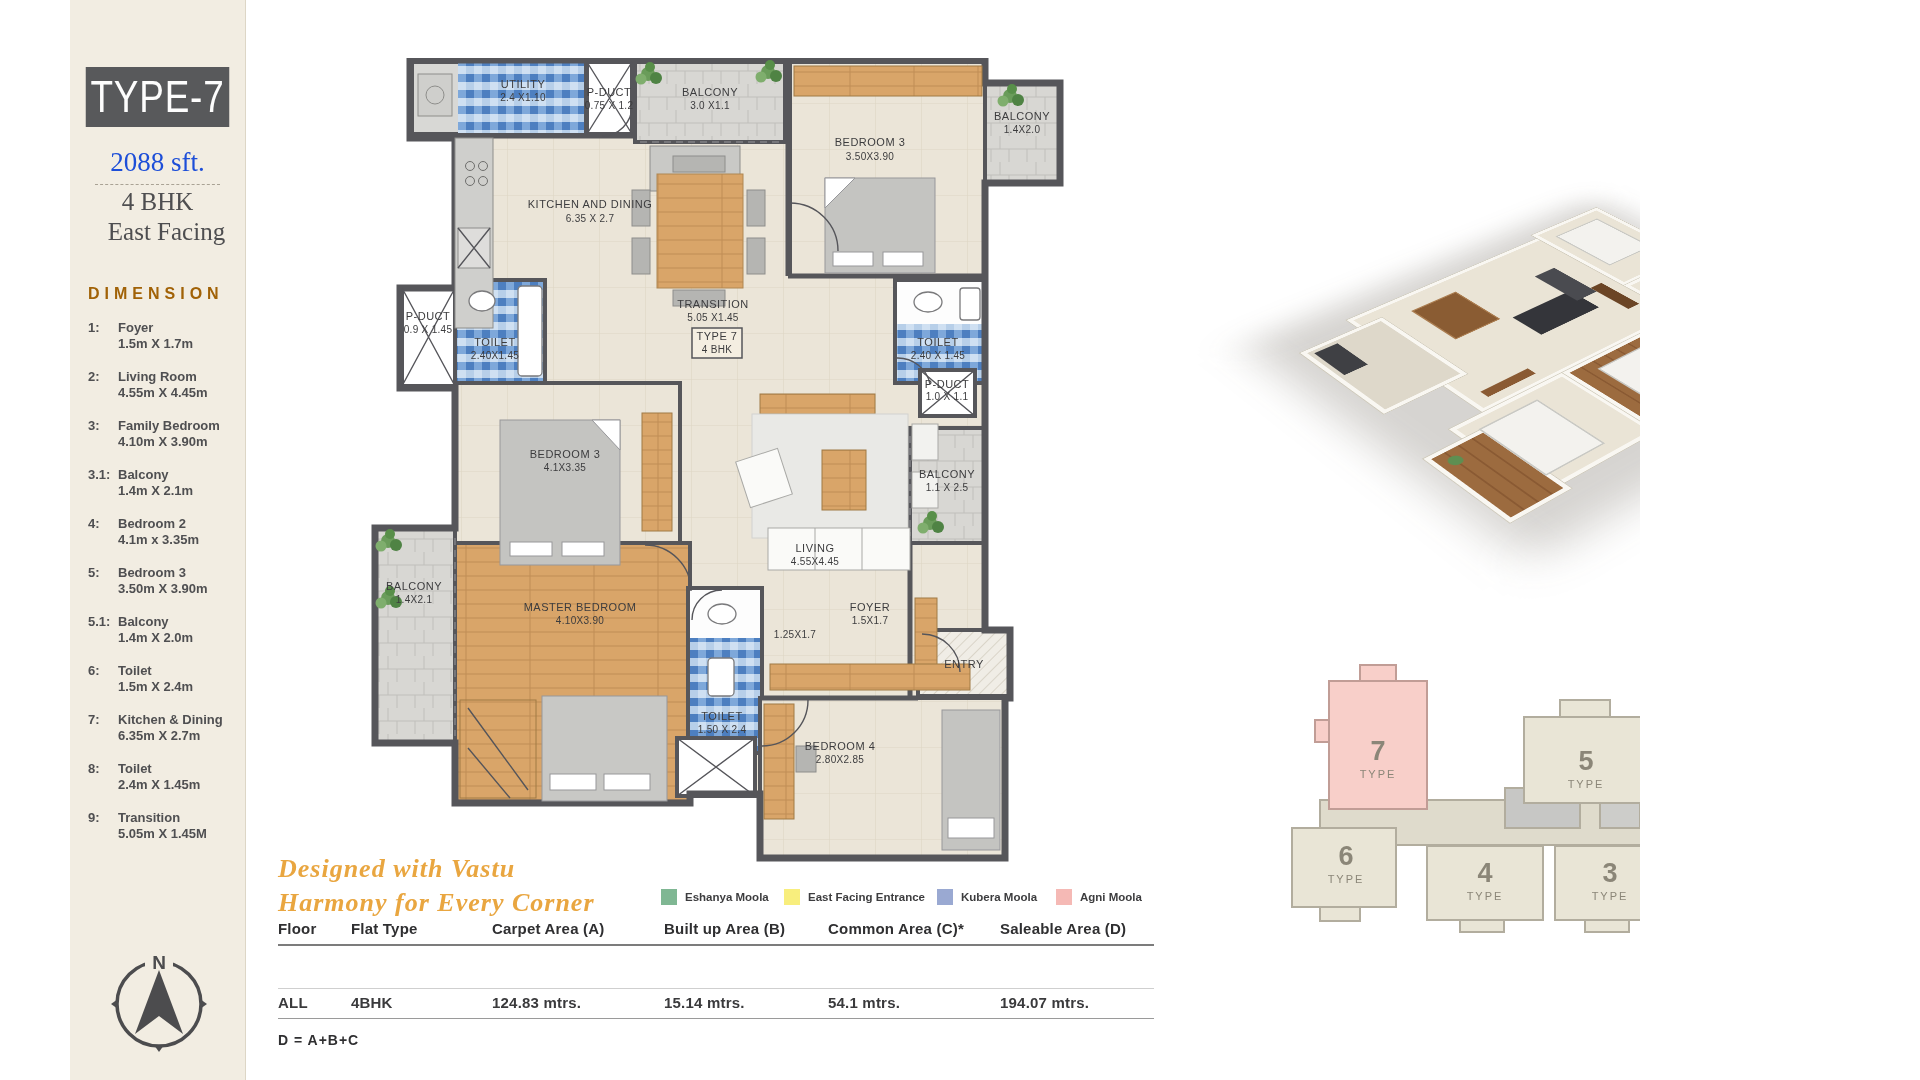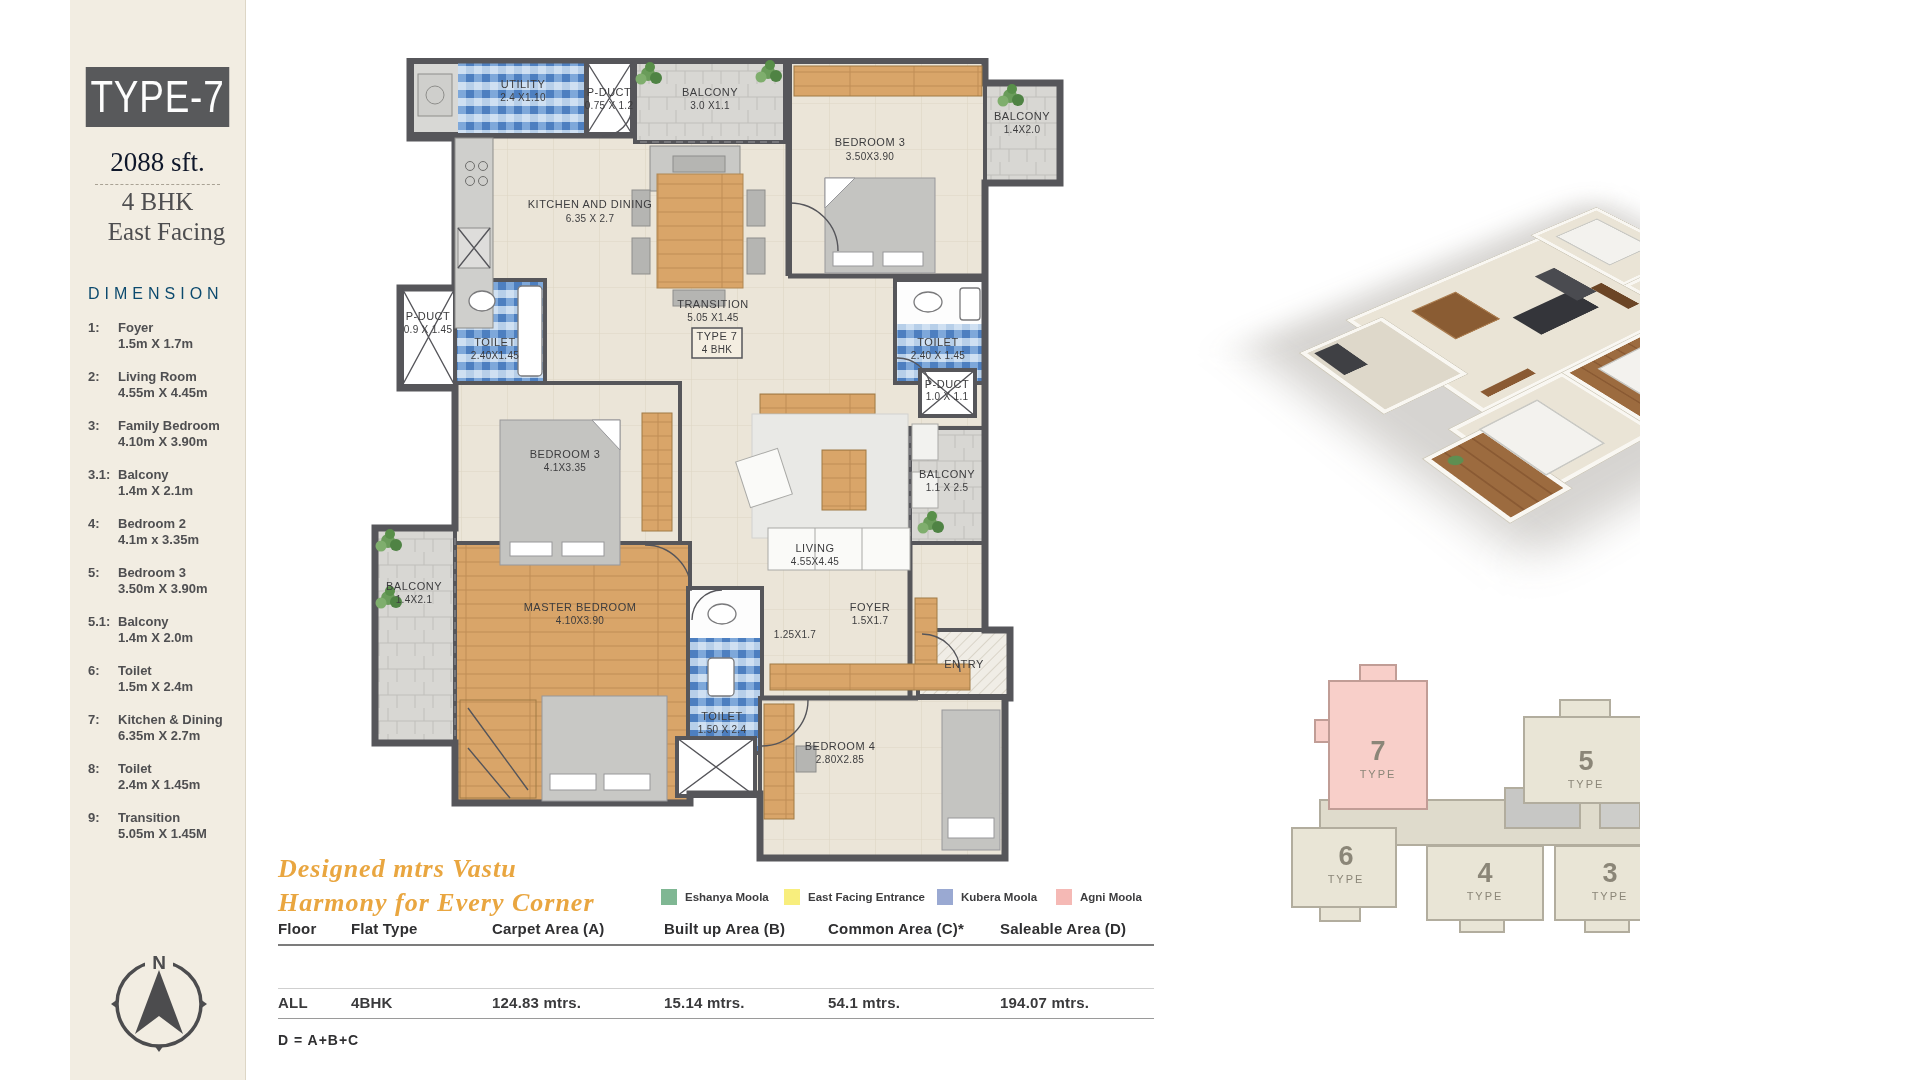--- a/index.html
+++ b/index.html
@@ -6,26 +6,26 @@
   .stage{position:relative;width:1640px;height:1080px;background:#ffffff;overflow:hidden;
          font-family:"Liberation Sans",sans-serif;color:#4b4b4d;}
   
   .sidebar{position:absolute;left:70px;top:0;width:175px;height:1080px;background:#f2ede2;
            border-right:1px solid #ddd6c6;}
   .typeband{position:absolute;left:70px;top:67px;width:175px;height:60px;background:#58595b;
             color:#fdfdfd;font-size:45px;line-height:60px;text-align:center;letter-spacing:1px;
             transform:scaleX(.82);transform-origin:center;}
   .sb-c{position:absolute;left:70px;width:175px;text-align:center;}
   .serif{font-family:"Liberation Serif",serif;}
-  .area-txt{top:147px;font-size:27px;color:#0f172a;}
+  .area-txt{top:147px;font-size:27px;color:#1d4ed8;}
   .dash-sep{position:absolute;left:95px;top:184px;width:125px;border-top:1.5px dashed #a9a294;}
   .bhk-txt{top:188px;font-size:25px;color:#4e4e50;}
   .facing-txt{top:218px;font-size:25px;color:#4e4e50;padding-left:9px;}
-  .dimtitle{position:absolute;left:88px;top:285px;font-size:16px;font-weight:normal;
-            letter-spacing:5px;color:#0c4a6e;}
+  .dimtitle{position:absolute;left:88px;top:285px;font-size:16px;font-weight:bold;
+            letter-spacing:5px;color:#a16207;}
   .dimlist{position:absolute;left:88px;top:320px;width:152px;}
   .dimitem{display:flex;margin-bottom:17px;font-size:13px;font-weight:bold;line-height:16px;color:#4f4f51;}
   .dimno{width:30px;flex:none;}
   .compass{position:absolute;left:103px;top:938px;}
   
   .plansvg{position:absolute;left:370px;top:58px;}
   .rl{font:11px "Liberation Sans",sans-serif;fill:#3c3c3e;text-anchor:middle;letter-spacing:.5px;}
   .rd{font:10px "Liberation Sans",sans-serif;fill:#3c3c3e;text-anchor:middle;letter-spacing:.3px;}
   .wall{fill:none;stroke:#56565a;}
   .rr{stroke:#56565a;stroke-width:4;}
@@ -347,21 +347,21 @@
       <div style="left:230px;top:268px;width:80px;height:100px;background:#f3f2ee;border:2px solid #c9c9c4;"></div>
       <div style="left:378px;top:40px;width:60px;height:85px;background:#f3f2ee;border:2px solid #c9c9c4;"></div>
       <div style="left:40px;top:60px;width:28px;height:52px;background:#3f4044;"></div>
       <div style="left:330px;top:150px;width:16px;height:58px;background:#6b4526;"></div>
       <div style="left:120px;top:222px;width:60px;height:12px;background:#8a5a33;"></div>
       <div style="left:28px;top:284px;width:14px;height:14px;border-radius:50%;background:#5e8f52;"></div>
     </div>
   </div>
 
   <div class="vastu">
-    <div>Designed mtrs Vastu</div>
+    <div>Designed with Vastu</div>
     <div>Harmony for Every Corner</div>
   </div>
 
   <div class="legend-item" style="left:661px;justify-content:flex-end;">
     <span class="sw sw-green"></span>
     <span>Eshanya Moola</span>
   </div>
   <div class="legend-item" style="left:784px;">
     <span class="sw sw-yellow"></span>
     <span>East Facing Entrance</span>

